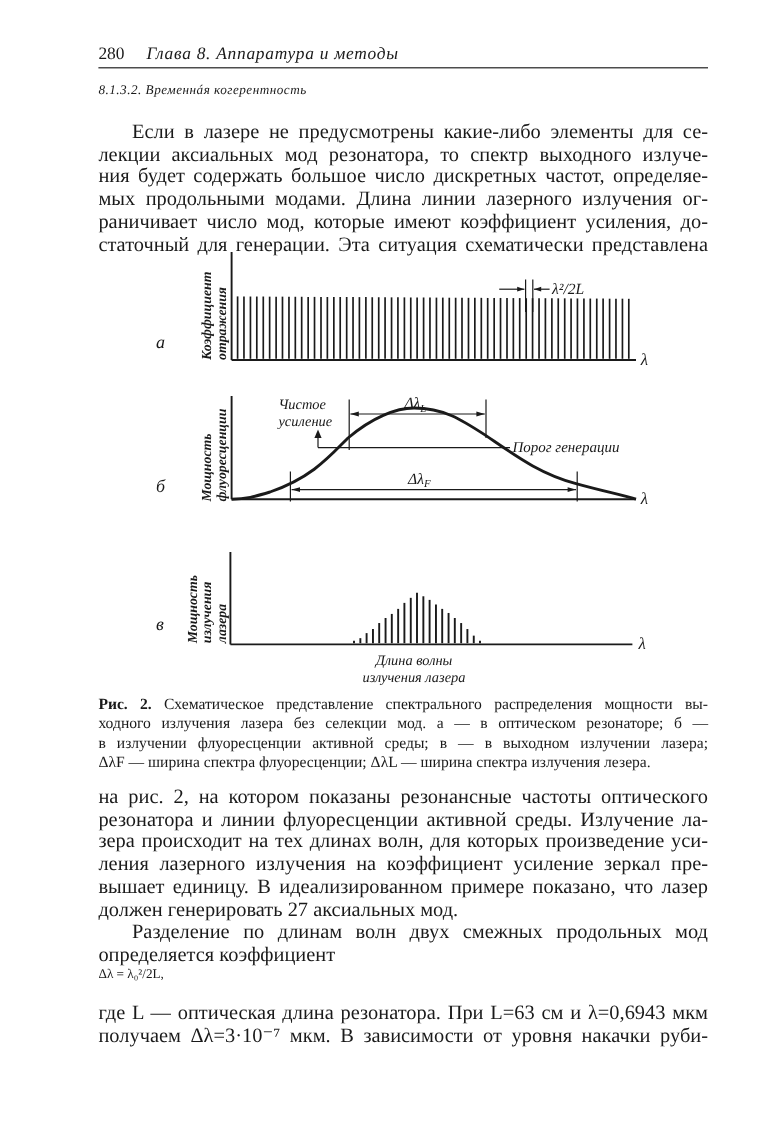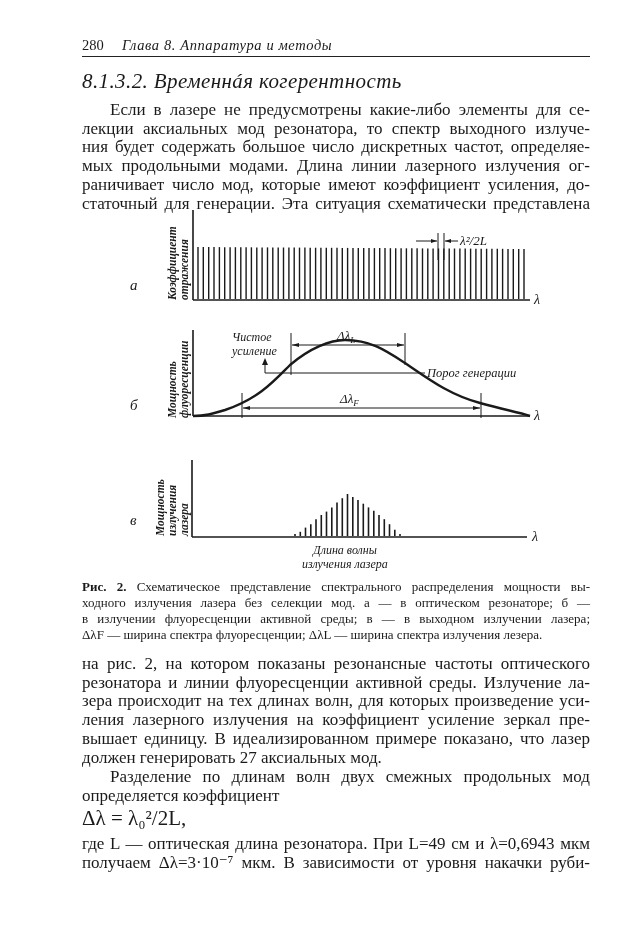--- a/index.html
+++ b/index.html
@@ -3,29 +3,29 @@
 <meta charset="utf-8">
 <style>
   html, body { margin:0; padding:0; background:#ffffff; }
   body { width:637px; height:950px; position:relative; overflow:hidden;
          font-family:"Liberation Serif","DejaVu Serif",serif; color:#1a1a1a; }
   .page { position:absolute; left:0; top:0; width:637px; height:950px; }
   .header { position:absolute; left:82px; top:36px; width:508px; height:20px;
             border-bottom:1.5px solid #222; font-size:14.5px; }
   .header .num { position:absolute; left:0; top:1px; }
   .header .chap { position:absolute; left:40px; top:1px; font-style:italic; letter-spacing:0.6px; }
-  .section-title { position:absolute; left:82px; top:69px; font-size:21px; font-style:italic; letter-spacing:0.4px; }
+  .section-title { position:absolute; left:82px; top:69px; font-size:11px; font-style:italic; letter-spacing:0.4px; }
   .para { position:absolute; left:82px; width:508px; font-size:17px; line-height:18.7px; text-align:justify; }
   .para .ln { display:block; white-space:nowrap; text-align:justify; text-align-last:justify; }
   .para .ln.last { text-align-last:left; }
   .para .ln.indent { padding-left:28px; }
   .p1 { top:101px; }
   .p2 { top:655px; }
   .p3 { top:768px; }
-  .formula { position:absolute; left:82px; top:806px; font-size:21px; }
+  .formula { position:absolute; left:82px; top:806px; font-size:11px; }
   .p4 { top:835px; }
   .figure { position:absolute; left:0; top:200px; width:637px; height:380px; }
   .figure svg { position:absolute; left:0; top:0; }
   .caption { position:absolute; left:82px; top:579px; width:508px; font-size:13px; line-height:16px; }
   .caption .ln { display:block; white-space:nowrap; text-align:justify; text-align-last:justify; }
   .caption .ln.last { text-align-last:left; }
   .caption b { font-weight:bold; }
 </style>
 </head>
 <body>
@@ -224,16 +224,16 @@
   </div>
 
   <div class="para p3">
     <span class="ln indent">Разделение по длинам волн двух смежных продольных мод</span>
     <span class="ln last">определяется   коэффициент</span>
   </div>
 
   <div class="formula">Δλ = λ₀²/2L,</div>
 
   <div class="para p4">
-    <span class="ln">где L — оптическая длина резонатора. При L=49 см и λ=0,6943 мкм</span>
+    <span class="ln">где L — оптическая длина резонатора. При L=63 см и λ=0,6943 мкм</span>
     <span class="ln">получаем Δλ=3·10⁻⁷ мкм. В зависимости от уровня накачки руби-</span>
   </div>
 </div>
 
 </body></html>

